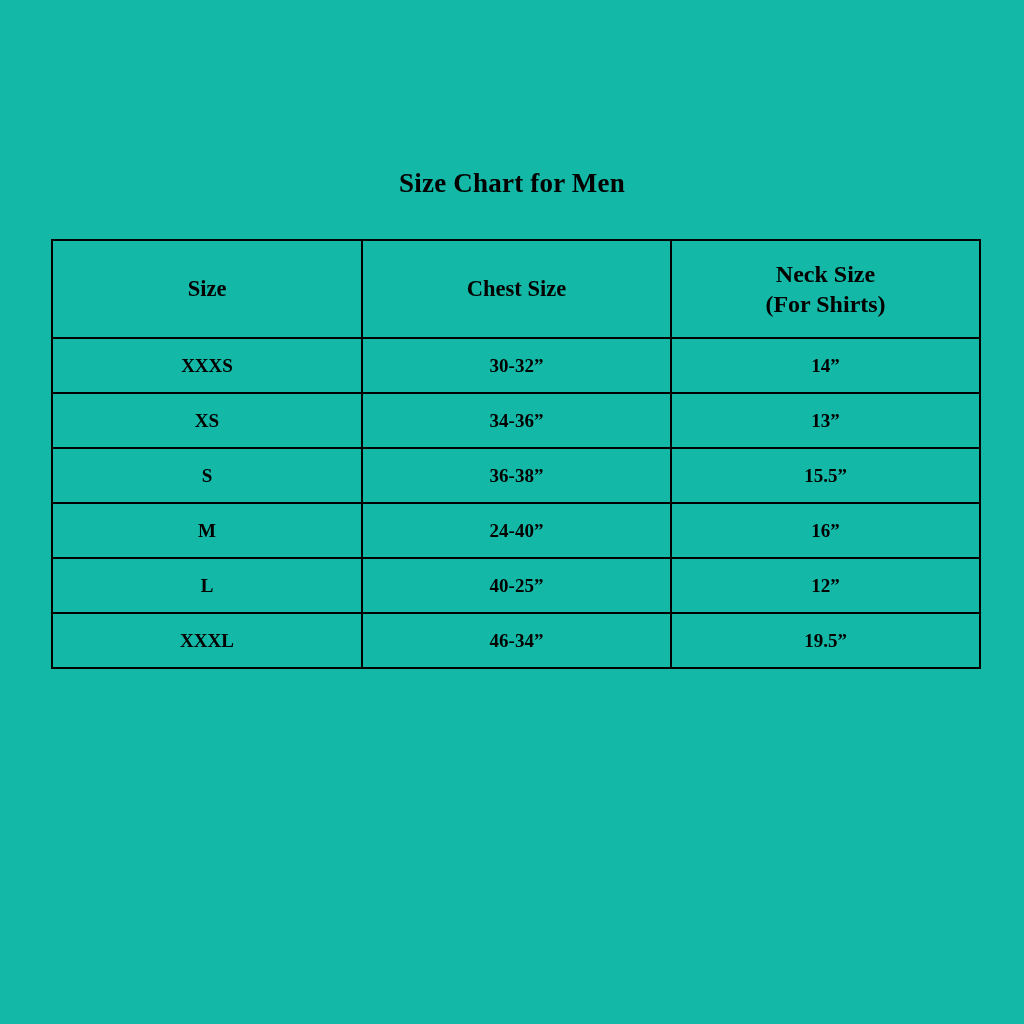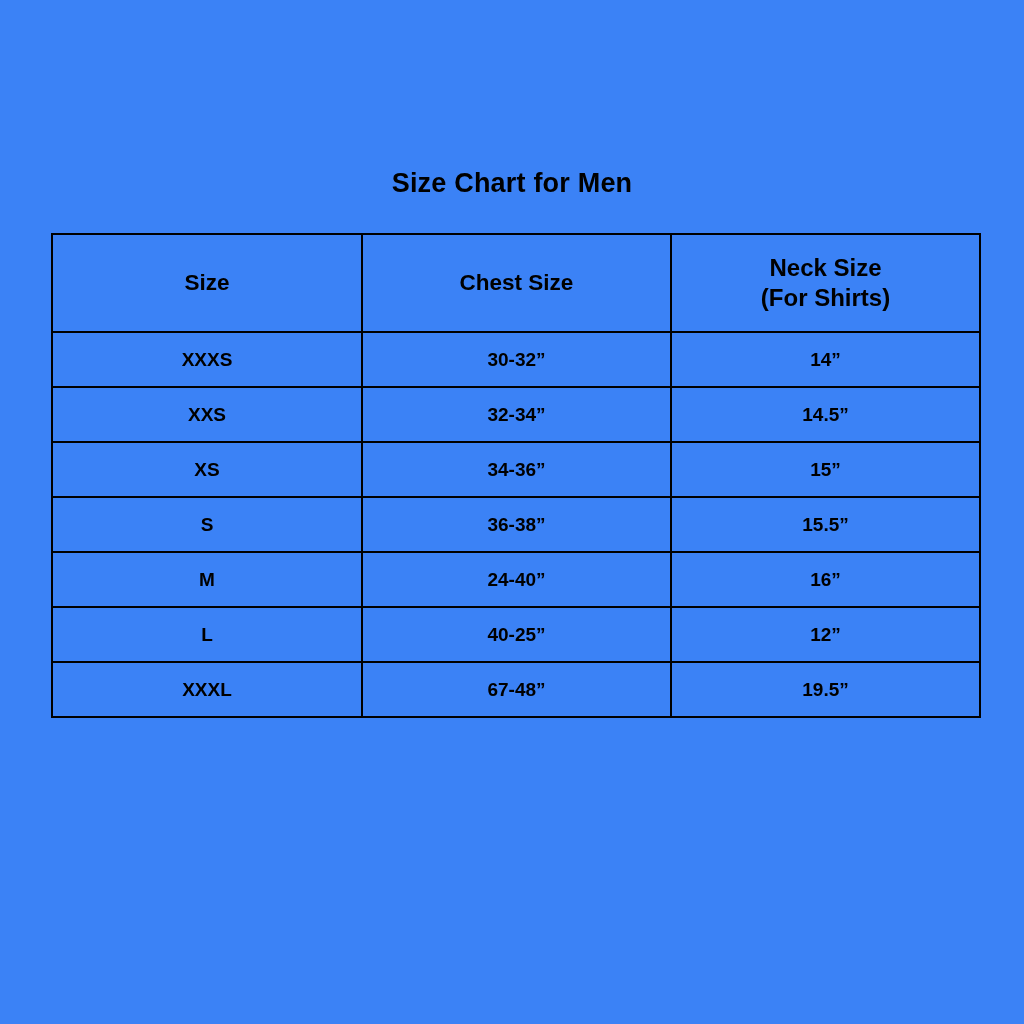--- a/index.html
+++ b/index.html
@@ -14,37 +14,38 @@
     color: #000000;
     position: relative;
     overflow: hidden;
   }
   .page {
     position: absolute;
     left: 0;
     top: 0;
     width: 1024px;
     height: 1024px;
-    background: #3b82f6;
+    background: #14b8a6;
+    font-family: Liberation Serif, serif;
   }
   .chart-title {
     position: absolute;
     left: 0;
     top: 168px;
     width: 1024px;
     text-align: center;
     font-size: 27px;
     font-weight: bold;
     letter-spacing: 0.2px;
     color: #000000;
   }
   .size-table {
     position: absolute;
     left: 51px;
-    top: 233px;
+    top: 239px;
     width: 922px;
     border-collapse: collapse;
     table-layout: fixed;
   }
   .size-table td, .size-table th {
     border: 2px solid #000000;
     text-align: center;
     vertical-align: middle;
     font-weight: bold;
     color: #000000;
@@ -87,45 +88,40 @@
         </th>
       </tr>
     </thead>
     <tbody>
       <tr>
         <td>XXXS</td>
         <td>30-32”</td>
         <td>14”</td>
       </tr>
       <tr>
-        <td>XXS</td>
-        <td>32-34”</td>
-        <td>14.5”</td>
-      </tr>
-      <tr>
         <td>XS</td>
         <td>34-36”</td>
-        <td>15”</td>
+        <td>13”</td>
       </tr>
       <tr>
         <td>S</td>
         <td>36-38”</td>
         <td>15.5”</td>
       </tr>
       <tr>
         <td>M</td>
         <td>24-40”</td>
         <td>16”</td>
       </tr>
       <tr>
         <td>L</td>
         <td>40-25”</td>
         <td>12”</td>
       </tr>
       <tr>
         <td>XXXL</td>
-        <td>67-48”</td>
+        <td>46-34”</td>
         <td>19.5”</td>
       </tr>
     </tbody>
   </table>
 
 </div>
 
 </body></html>

